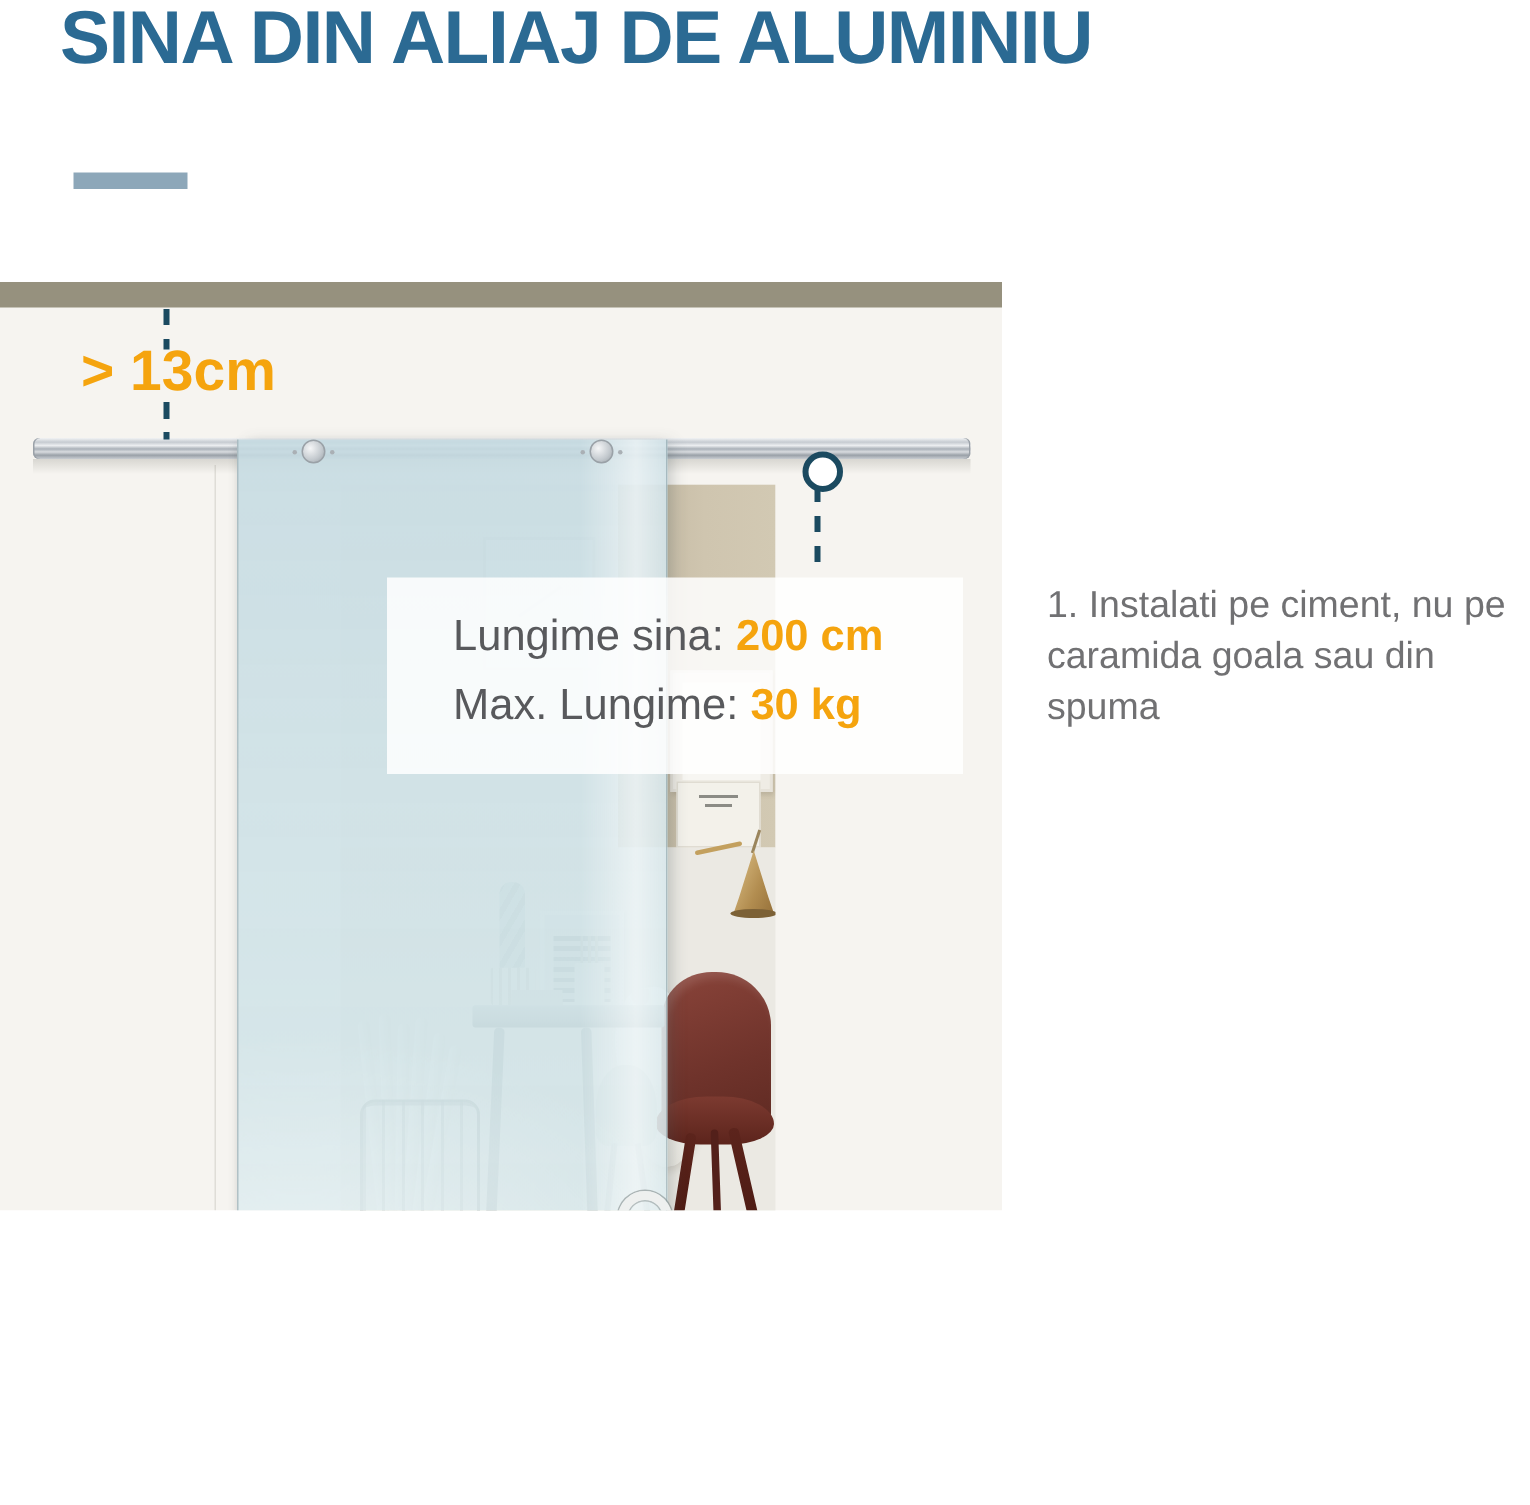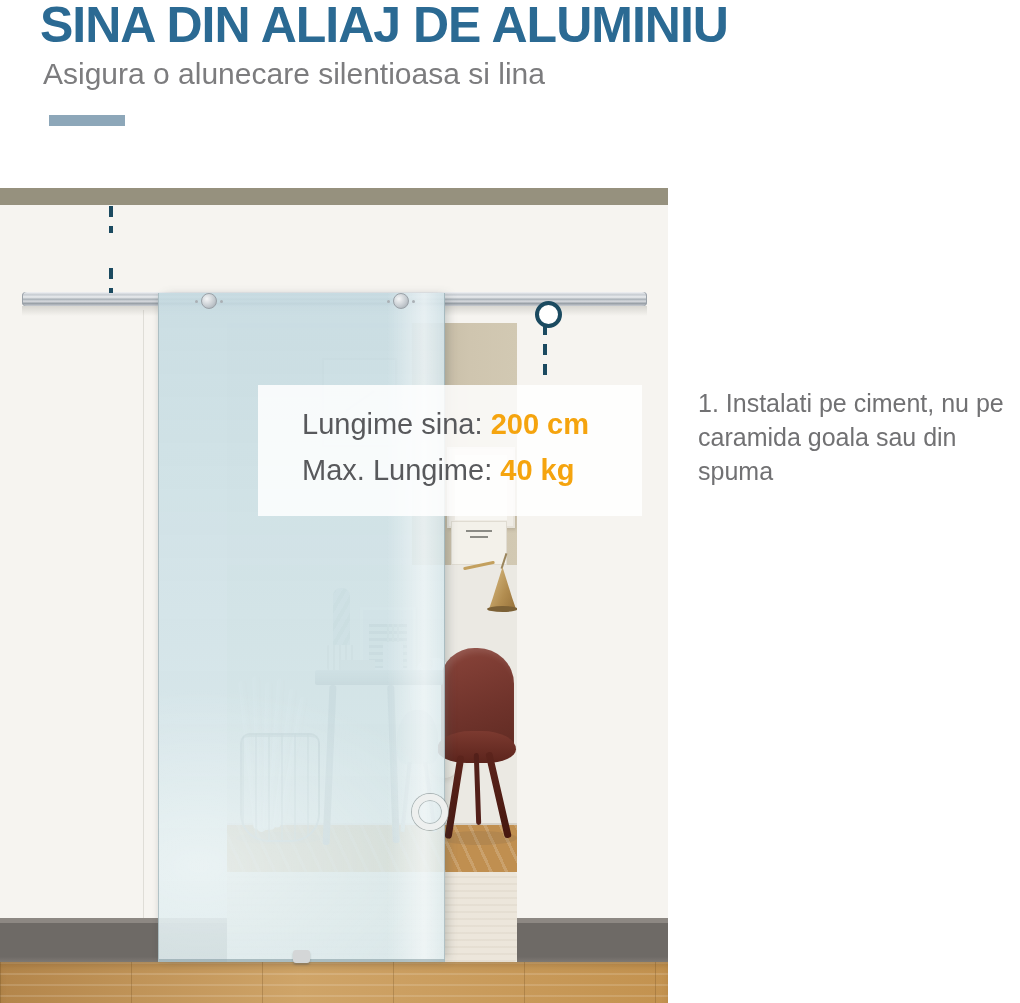--- a/index.html
+++ b/index.html
@@ -1,17 +1,17 @@
 <!DOCTYPE html>
 <html><head>
 <meta charset="utf-8">
 <style>
   html,body{margin:0;padding:0;background:#ffffff;}
   .canvas{
-    position:relative;width:1020px;height:1003px;margin:0 auto;
+    position:relative;width:1020px;height:807px;margin:0 auto;
     background:#ffffff;overflow:hidden;
     font-family:"Liberation Sans","DejaVu Sans",sans-serif;
   }
   .abs{position:absolute;}
 
   
   .title{
     left:40px;top:-4px;font-size:50px;font-weight:bold;color:#2b6a93;
     letter-spacing:-1px;white-space:nowrap;
   }
@@ -163,21 +163,20 @@
   .tips{left:698px;top:386px;width:322px;}
   .tips-heading{font-size:31px;font-weight:bold;color:#235e84;margin:0 0 26px 0;}
   .tip{font-size:25px;line-height:34px;color:#717173;margin:0 13px 43px 0;}
 </style>
 </head>
 <body>
 
 <div class="canvas">
 
   <div class="abs title">SINA DIN ALIAJ DE ALUMINIU</div>
-  <div class="abs subtitle">Asigura o alunecare silentioasa si lina</div>
   <div class="abs accent-bar"></div>
 
   <div class="abs photo">
     <div class="abs band"></div>
     <div class="abs corner-line"></div>
 
     <div class="abs strip">
       <div class="abs tan-wall"></div>
       <div class="abs frame-a"></div>
       <div class="abs frame-b">
@@ -243,26 +242,27 @@
       <div class="abs roller roller-right">
           <i class="dot-l"></i>
           <i class="dot-r"></i>
         </div>
       <div class="abs handle"></div>
     </div>
     <div class="abs floor-guide"></div>
   </div>
 
   <div class="abs vdash dash-a"></div>
+  <div class="abs clearance">&gt; 13cm</div>
   <div class="abs vdash dash-b"></div>
   <div class="abs marker-circle"></div>
   <div class="abs vdash dash-c"></div>
 
   <div class="abs spec-box">
     <div class="spec-row"><span>Lungime sina:</span> <span class="spec-value">200 cm</span></div>
-    <div class="spec-row"><span>Max. Lungime:</span> <span class="spec-value">40 kg</span></div>
+    <div class="spec-row"><span>Max. Lungime:</span> <span class="spec-value">30 kg</span></div>
   </div>
 
   <div class="abs tips">
     <p class="tip">1. Instalati pe ciment, nu pe caramida goala sau din spuma</p>
   </div>
 
 </div>
 
 </body></html>

